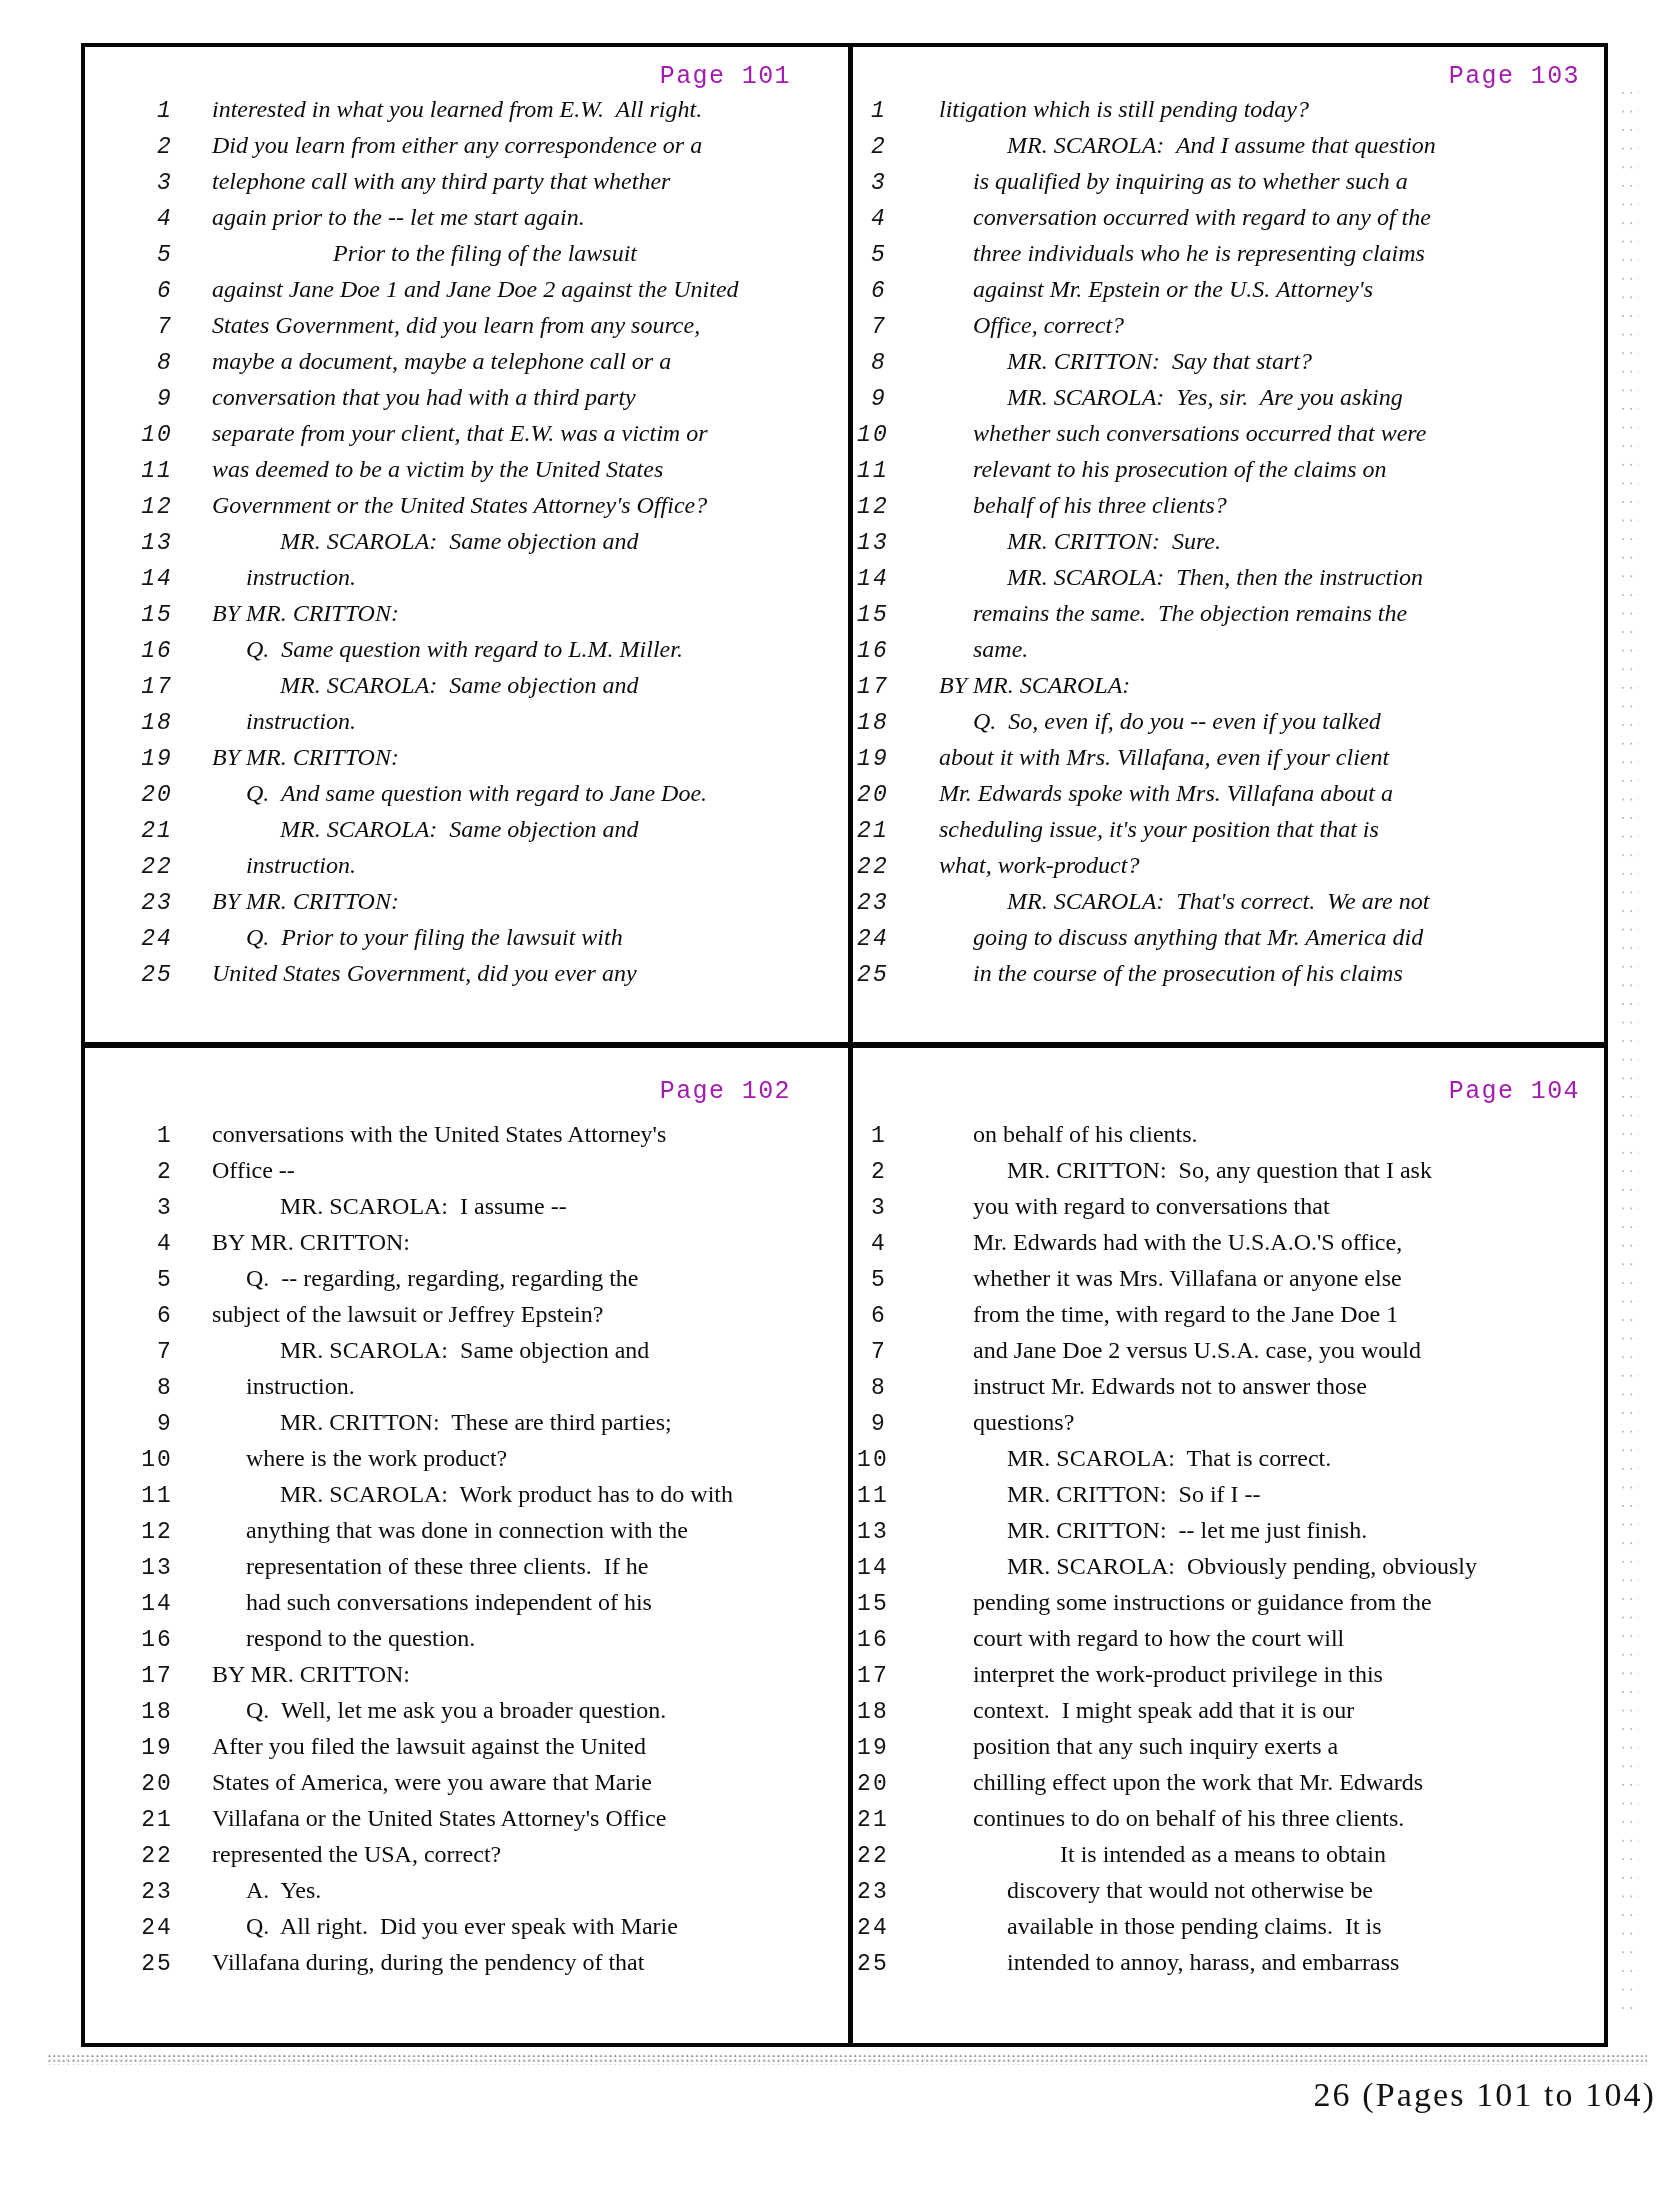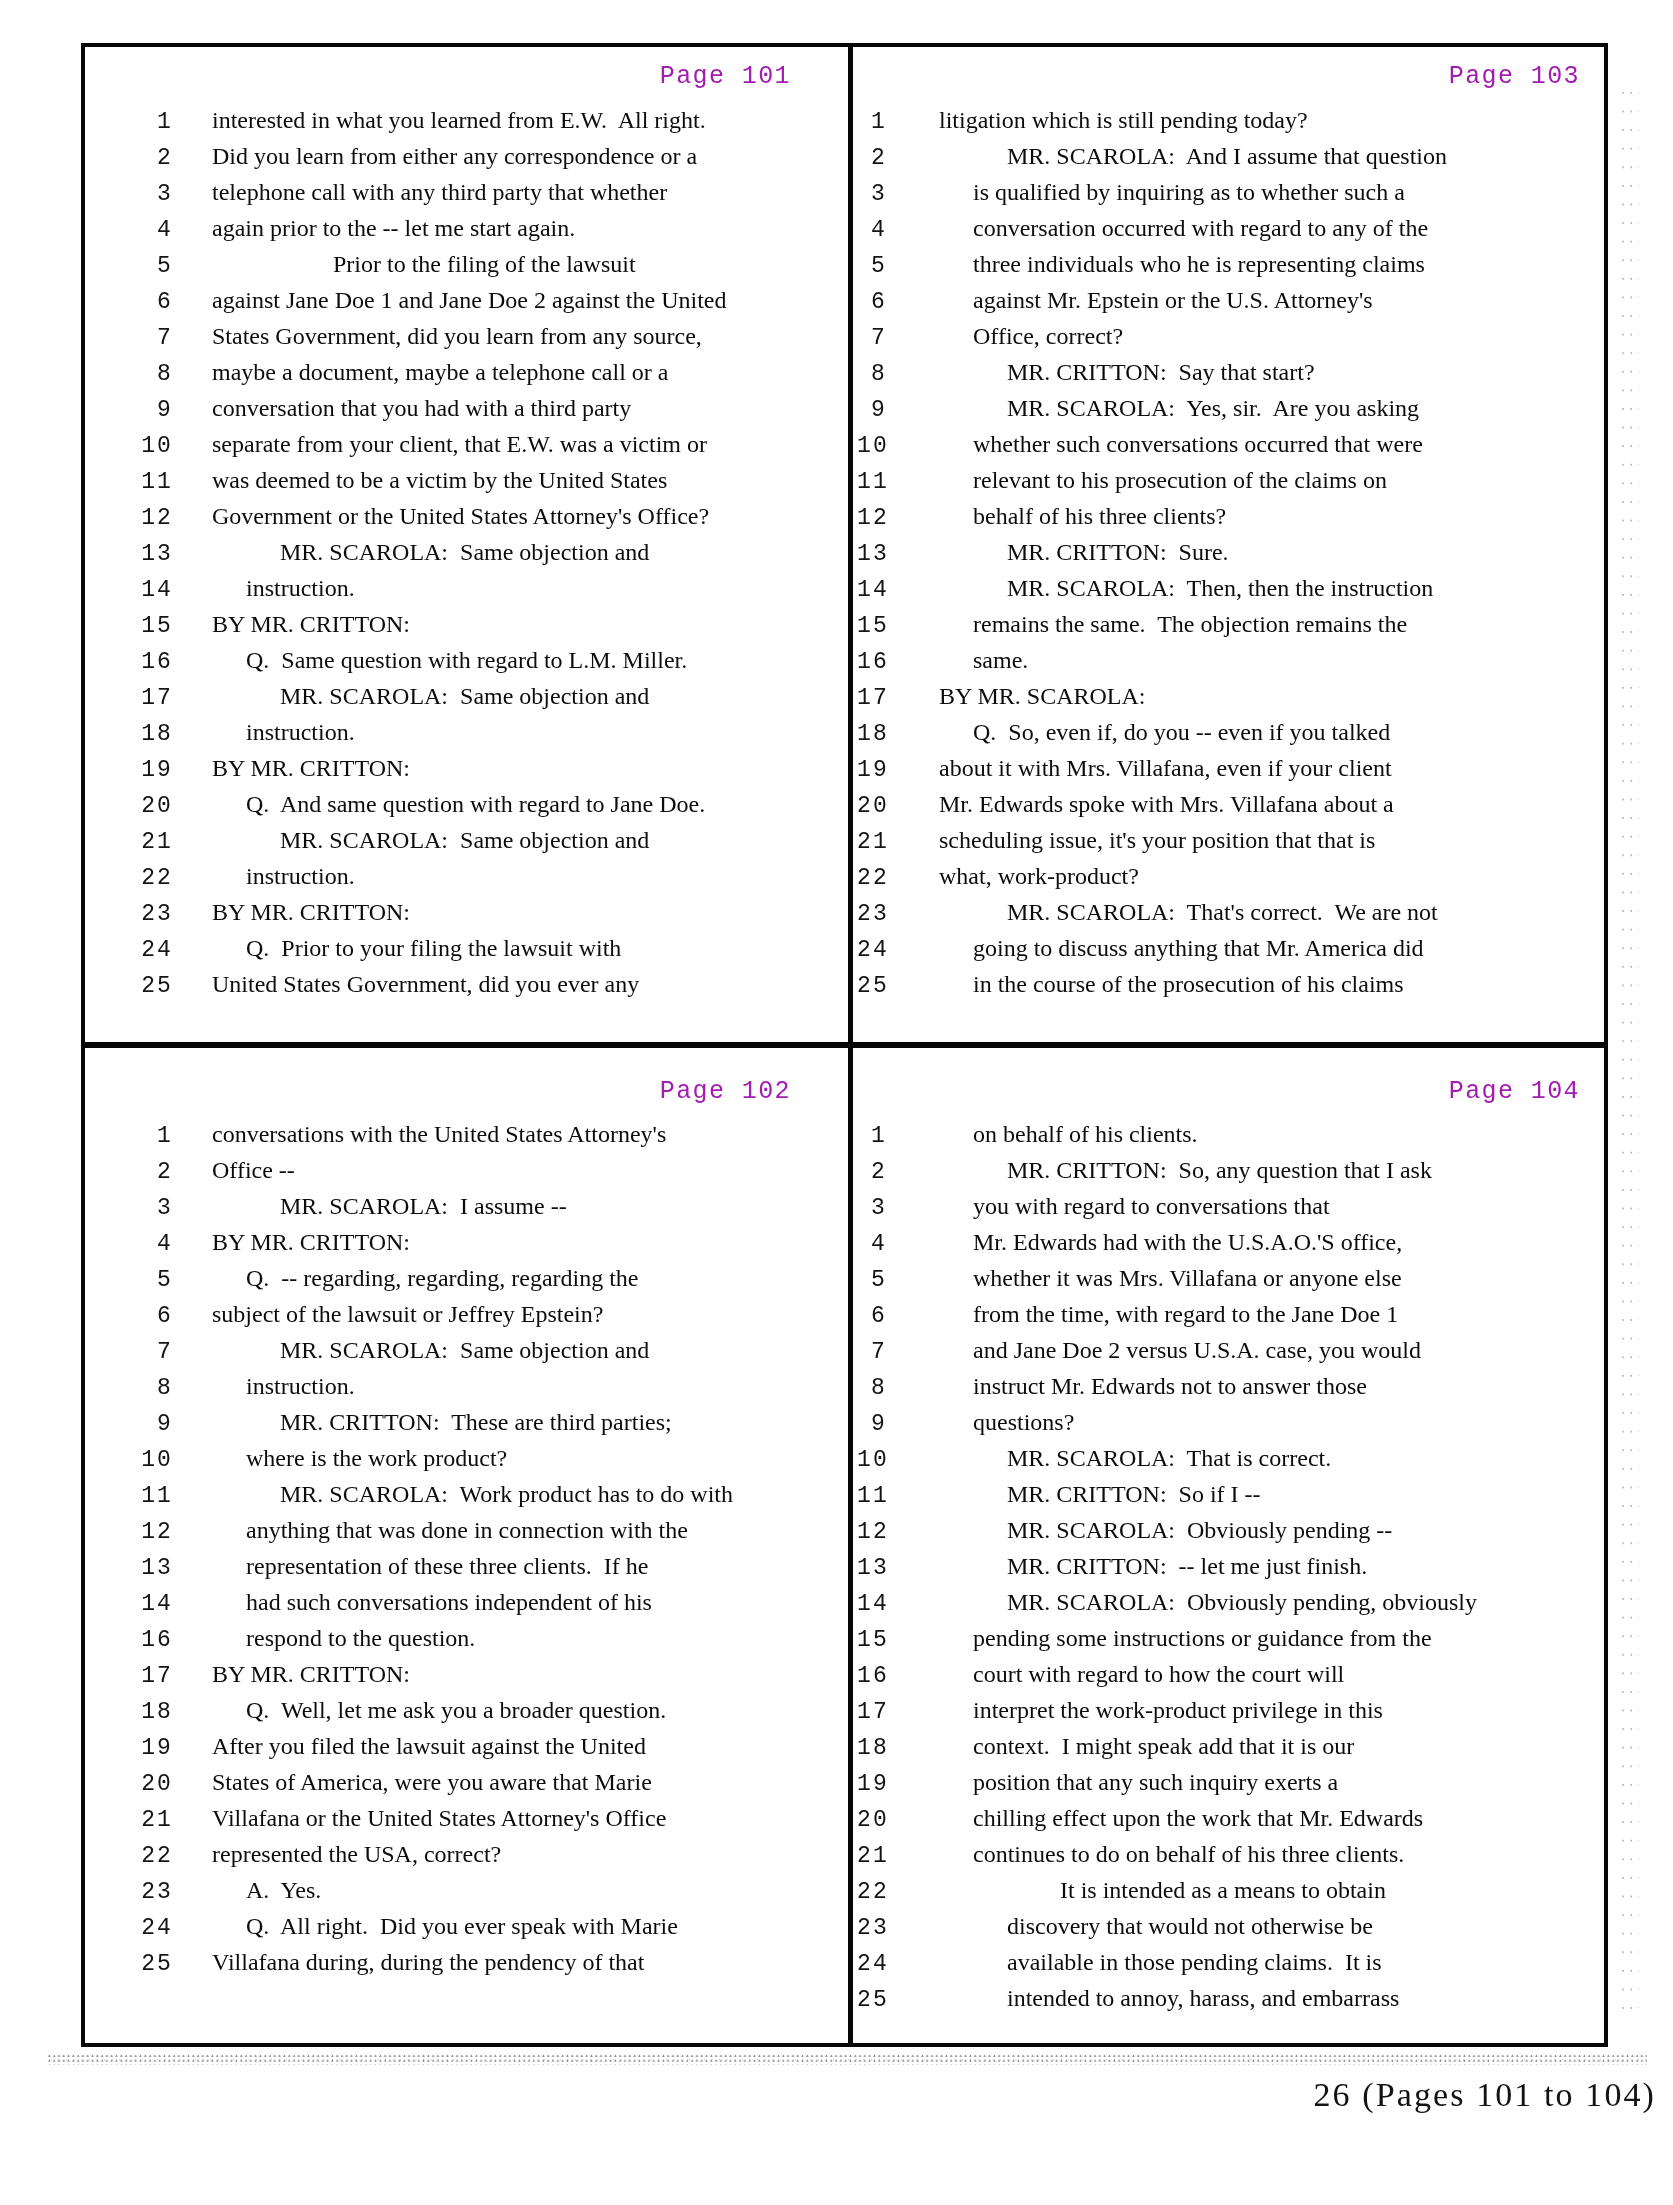--- a/index.html
+++ b/index.html
@@ -23,21 +23,21 @@
   .qhead{
     position:absolute;font-family:"Liberation Mono",monospace;
     font-size:25px;letter-spacing:1.4px;color:#a21caf;
   }
   #q101 .qhead{top:13.8px;right:54px;}
   #q103 .qhead{top:13.8px;right:25px;}
   #q102 .qhead{top:26px;right:54px;}
   #q104 .qhead{top:26px;right:25px;}
 
   .lines{position:absolute;left:0;right:0;}
-  #q101 .lines,#q103 .lines{top:59px;}
+  #q101 .lines,#q103 .lines{top:48px;font-style:italic;}
   #q102 .lines,#q104 .lines{top:70px;}
 
   .tline{height:36px;white-space:pre;}
   .lnum{
     display:inline-block;width:83px;text-align:right;vertical-align:baseline;
     font-family:"Liberation Mono",monospace;font-size:23px;letter-spacing:2.1px;color:#141414;
   }
   #q103 .lnum,#q104 .lnum{width:30px;}
   .ltext{
     display:inline-block;vertical-align:baseline;margin-left:39px;
@@ -173,21 +173,20 @@
       <div class="tline"><span class="lnum">2</span><span class="ltext i2">MR. CRITTON:  So, any question that I ask</span></div>
       <div class="tline"><span class="lnum">3</span><span class="ltext i1">you with regard to conversations that</span></div>
       <div class="tline"><span class="lnum">4</span><span class="ltext i1">Mr. Edwards had with the U.S.A.O.'S office,</span></div>
       <div class="tline"><span class="lnum">5</span><span class="ltext i1">whether it was Mrs. Villafana or anyone else</span></div>
       <div class="tline"><span class="lnum">6</span><span class="ltext i1">from the time, with regard to the Jane Doe 1</span></div>
       <div class="tline"><span class="lnum">7</span><span class="ltext i1">and Jane Doe 2 versus U.S.A. case, you would</span></div>
       <div class="tline"><span class="lnum">8</span><span class="ltext i1">instruct Mr. Edwards not to answer those</span></div>
       <div class="tline"><span class="lnum">9</span><span class="ltext i1">questions?</span></div>
       <div class="tline"><span class="lnum">10</span><span class="ltext i2">MR. SCAROLA:  That is correct.</span></div>
       <div class="tline"><span class="lnum">11</span><span class="ltext i2">MR. CRITTON:  So if I --</span></div>
-      <div class="tline"><span class="lnum">12</span><span class="ltext i2">MR. SCAROLA:  Obviously pending --</span></div>
       <div class="tline"><span class="lnum">13</span><span class="ltext i2">MR. CRITTON:  -- let me just finish.</span></div>
       <div class="tline"><span class="lnum">14</span><span class="ltext i2">MR. SCAROLA:  Obviously pending, obviously</span></div>
       <div class="tline"><span class="lnum">15</span><span class="ltext i1">pending some instructions or guidance from the</span></div>
       <div class="tline"><span class="lnum">16</span><span class="ltext i1">court with regard to how the court will</span></div>
       <div class="tline"><span class="lnum">17</span><span class="ltext i1">interpret the work-product privilege in this</span></div>
       <div class="tline"><span class="lnum">18</span><span class="ltext i1">context.  I might speak add that it is our</span></div>
       <div class="tline"><span class="lnum">19</span><span class="ltext i1">position that any such inquiry exerts a</span></div>
       <div class="tline"><span class="lnum">20</span><span class="ltext i1">chilling effect upon the work that Mr. Edwards</span></div>
       <div class="tline"><span class="lnum">21</span><span class="ltext i1">continues to do on behalf of his three clients.</span></div>
       <div class="tline"><span class="lnum">22</span><span class="ltext i3">It is intended as a means to obtain</span></div>

